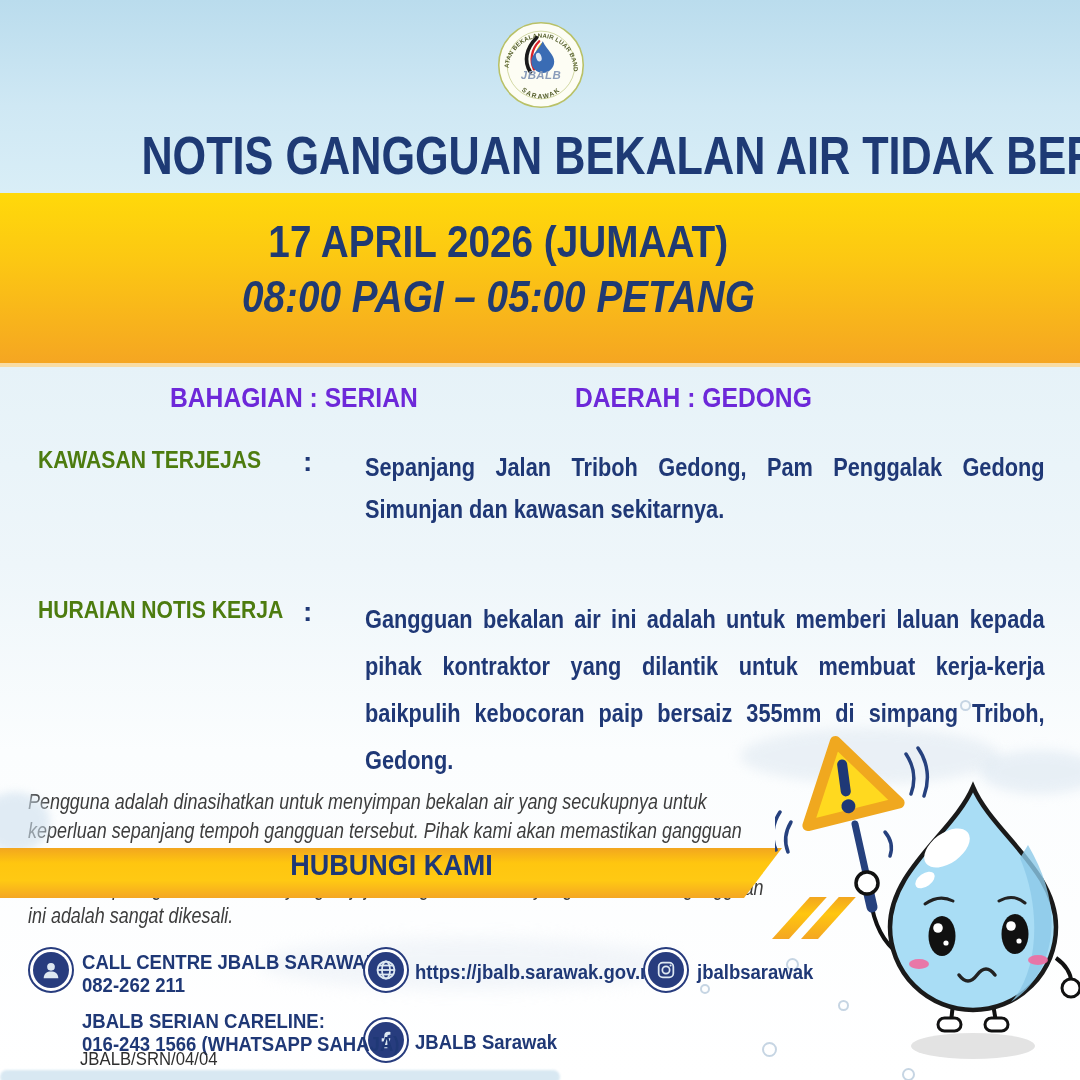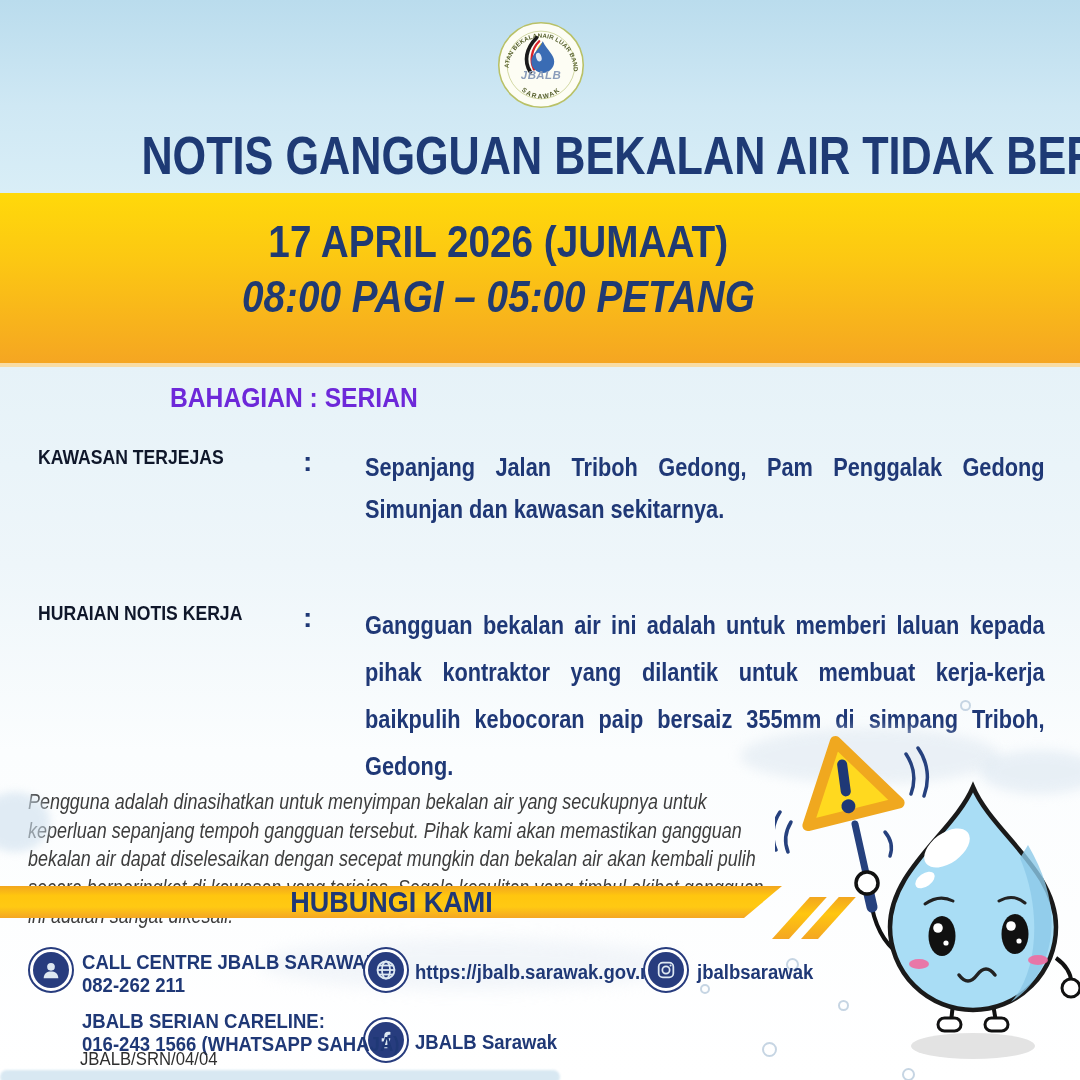--- a/index.html
+++ b/index.html
@@ -29,37 +29,37 @@
     color:#203a72; font-size:44px; }
   .date-line1 { top:217px; }
   .date-line2 { top:272px;font-style:italic; }
   .date-line .condensed-c { transform:scaleX(0.88); }
 
   .locrow { position:absolute; top:382px; left:0; width:1080px; height:34px;
     font-size:28px; font-weight:bold; }
   .loc-bahagian { position:absolute; left:170px; }
   .loc-daerah  { position:absolute; left:575px; }
 
-  .info-label { position:absolute; left:38px; top:0; font-size:20px; font-weight:bold; color:#0f172a; }
+  .info-label { position:absolute; left:38px; top:0; font-size:24px; font-weight:bold; color:#4d7c0f; }
   .info-colon { position:absolute; left:303px; top:0; font-size:28px; font-weight:bold; color:#1f3876; }
   .info-text  { position:absolute; left:365px; top:0; width:812px; font-size:26px; font-weight:bold;
     color:#1f3876; text-align:justify; transform:scaleX(0.837); transform-origin:left top; }
   .row-kawasan { position:absolute; left:0; top:446px; width:1080px; height:100px; }
   .row-kawasan .info-text { line-height:42px; }
-  .row-huraian { position:absolute; left:0; top:596px; width:1080px; height:200px;margin-top:6px; }
+  .row-huraian { position:absolute; left:0; top:596px; width:1080px; height:200px; }
   .row-huraian .info-text { line-height:47px; }
 
   .advisory { position:absolute; left:28px; top:788px; width:920px; font-size:22px;
     font-style:italic; color:#3d3d3d; line-height:28.5px;
     transform:scaleX(0.815); transform-origin:left top; }
 
-  .contact-bar { position:absolute; left:0; top:886px; width:782px; height:32px;
+  .contact-bar { position:absolute; left:0; top:848px; width:782px; height:50px;
     background:linear-gradient(180deg,#f2a61f 0%,#ffc60f 30%,#ffc913 65%,#f4a623 100%);
     clip-path:polygon(0 0,782px 0,744px 100%,0 100%);
-    display:flex; align-items:center; justify-content:center; z-index:3; }
+    display:flex; justify-content:center; z-index:3; }
   .contact-heading { font-size:30px; font-weight:bold; color:#1f3876;
     display:inline-block; transform:scaleX(0.9); white-space:nowrap; }
   .bar-stripe { position:absolute; top:897px; width:17px; height:42px;
     background:linear-gradient(180deg,#f2a61f,#ffc60f 40%,#f4a623);
     transform:skewX(-42deg); transform-origin:left bottom; z-index:3; }
   .bar-stripe.s1 { left:772px; } .bar-stripe.s2 { left:801px; }
 
   .icon-outer { position:absolute; width:46px; height:46px; border-radius:50%;
     background:#ffffff; border:2px solid #273c7e; display:flex; align-items:center;
     justify-content:center; box-sizing:border-box; z-index:4; }
@@ -132,20 +132,21 @@
 
   <div class="date-line date-line1">
     <span class="condensed-c">17 APRIL 2026 (JUMAAT)</span>
   </div>
   <div class="date-line date-line2">
     <span class="condensed-c">08:00 PAGI – 05:00 PETANG</span>
   </div>
 
   <div class="locrow">
     <span class="loc-bahagian navy"><span class="condensed">BAHAGIAN : SERIAN</span></span>
+    <span class="loc-daerah navy"><span class="condensed">DAERAH : GEDONG</span></span>
   </div>
 
   <div class="row-kawasan">
     <span class="info-label"><span class="condensed">KAWASAN TERJEJAS</span></span>
     <span class="info-colon">:</span>
     <div class="info-text">Sepanjang Jalan Triboh Gedong, Pam Penggalak Gedong Simunjan dan kawasan sekitarnya.</div>
   </div>
 
   <div class="row-huraian">
     <span class="info-label"><span class="condensed">HURAIAN NOTIS KERJA</span></span>

